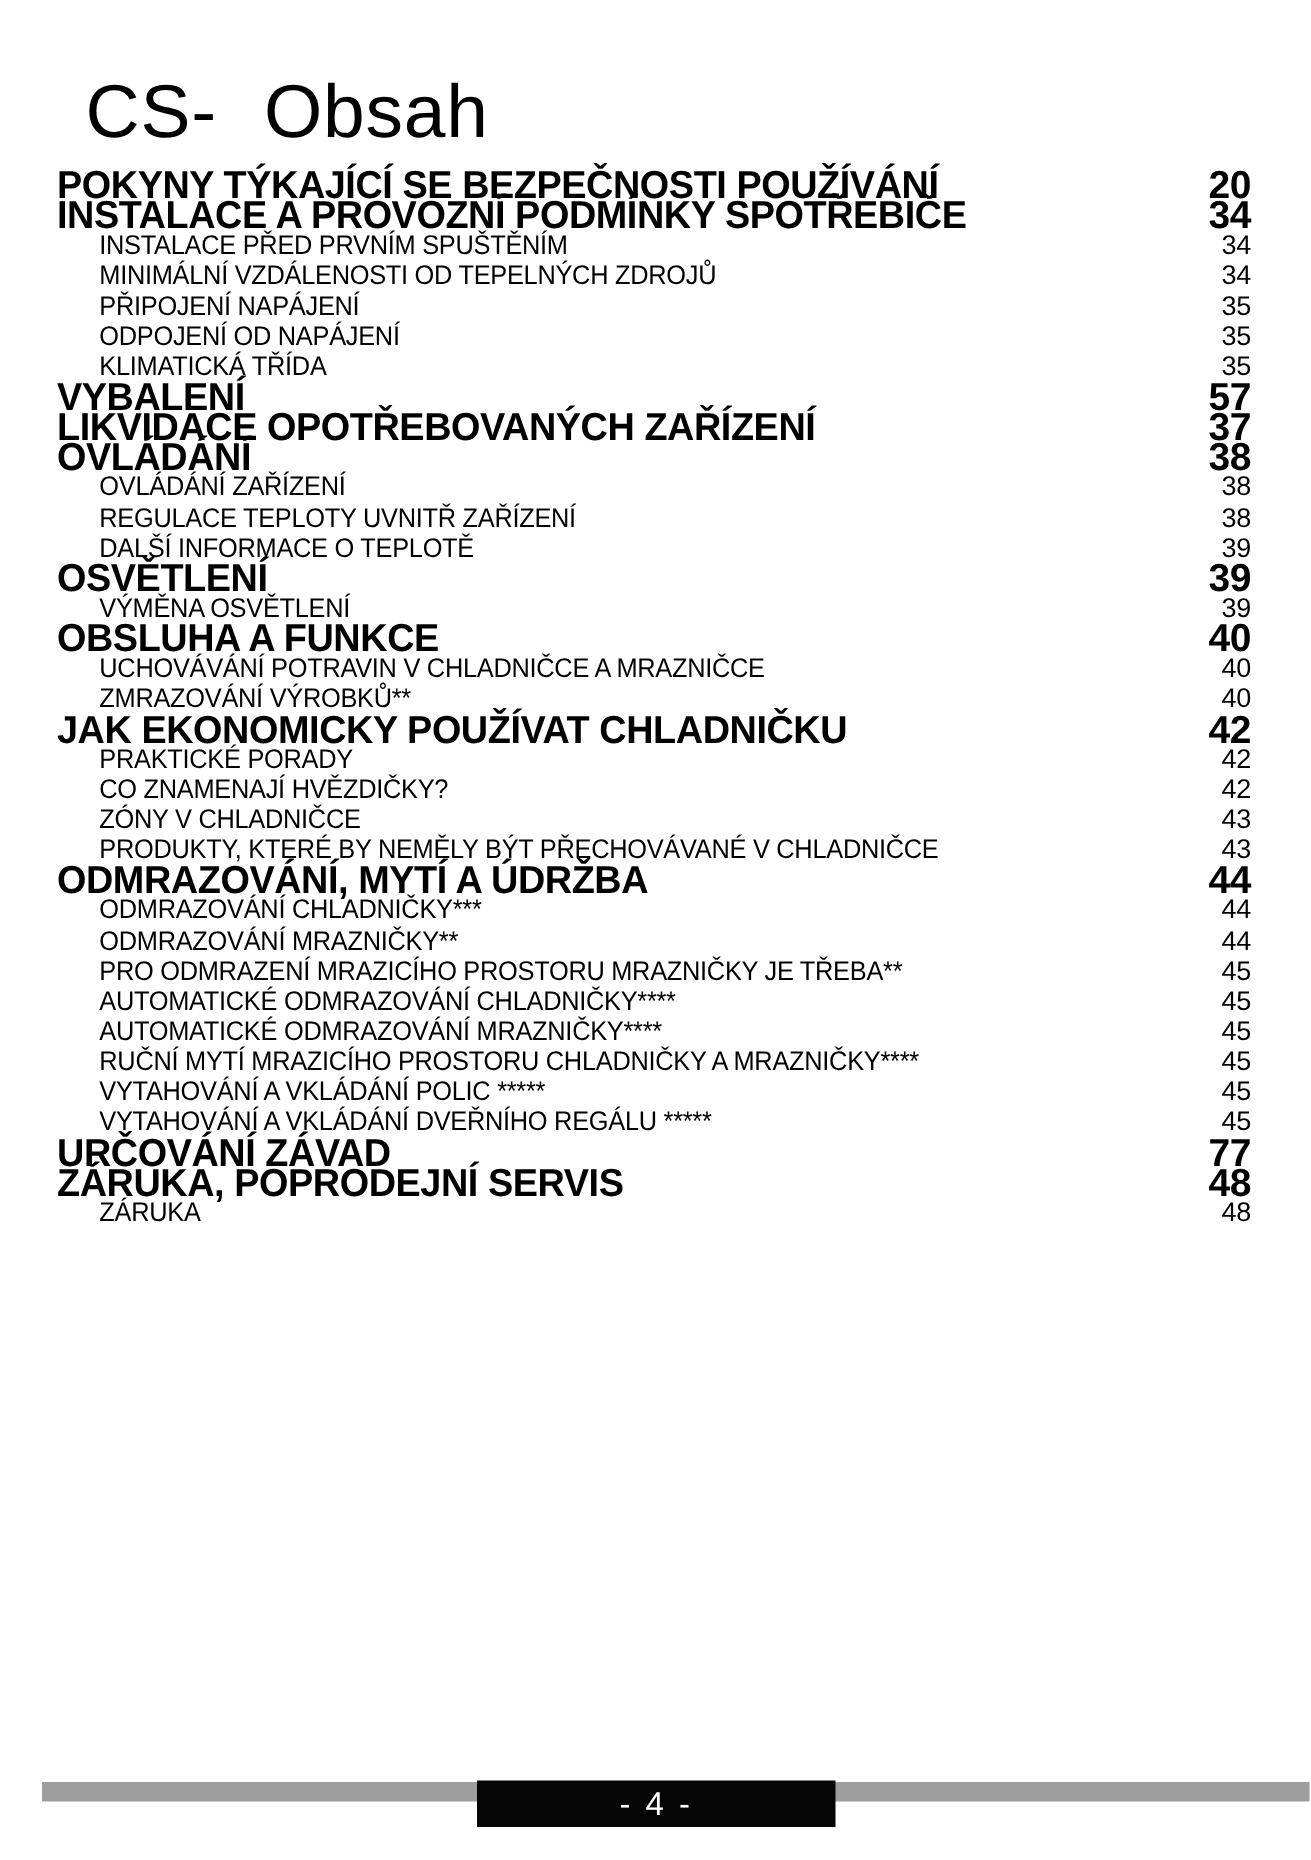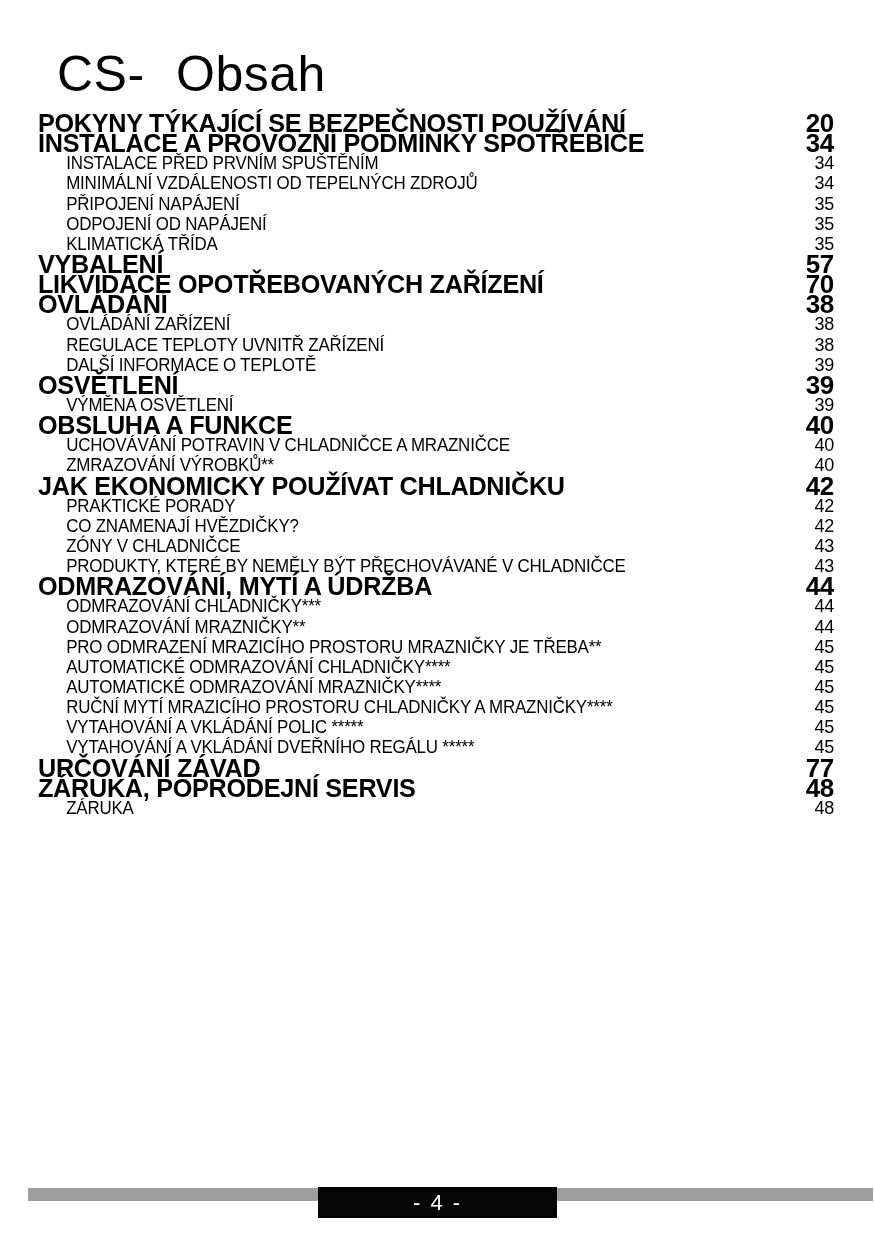--- a/index.html
+++ b/index.html
@@ -113,21 +113,21 @@
       <div class="toc-row level-2">
       <span class="label">KLIMATICKÁ TŘÍDA</span>
       <span class="pagenum">35</span>
     </div>
       <div class="toc-row level-1">
       <span class="label">VYBALENÍ</span>
       <span class="pagenum">57</span>
     </div>
       <div class="toc-row level-1">
       <span class="label">LIKVIDACE OPOTŘEBOVANÝCH ZAŘÍZENÍ</span>
-      <span class="pagenum">70</span>
+      <span class="pagenum">37</span>
     </div>
       <div class="toc-row level-1">
       <span class="label">OVLÁDÁNÍ</span>
       <span class="pagenum">38</span>
     </div>
       <div class="toc-row level-2">
       <span class="label">OVLÁDÁNÍ ZAŘÍZENÍ</span>
       <span class="pagenum">38</span>
     </div>
       <div class="toc-row level-2">

